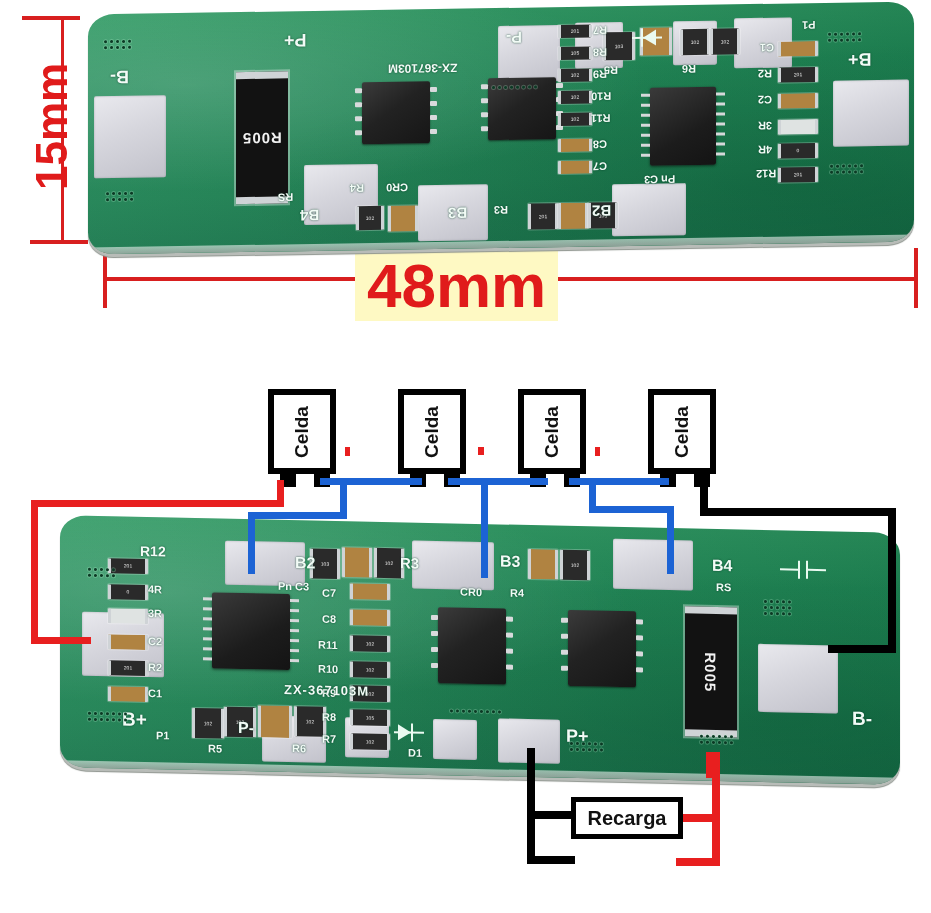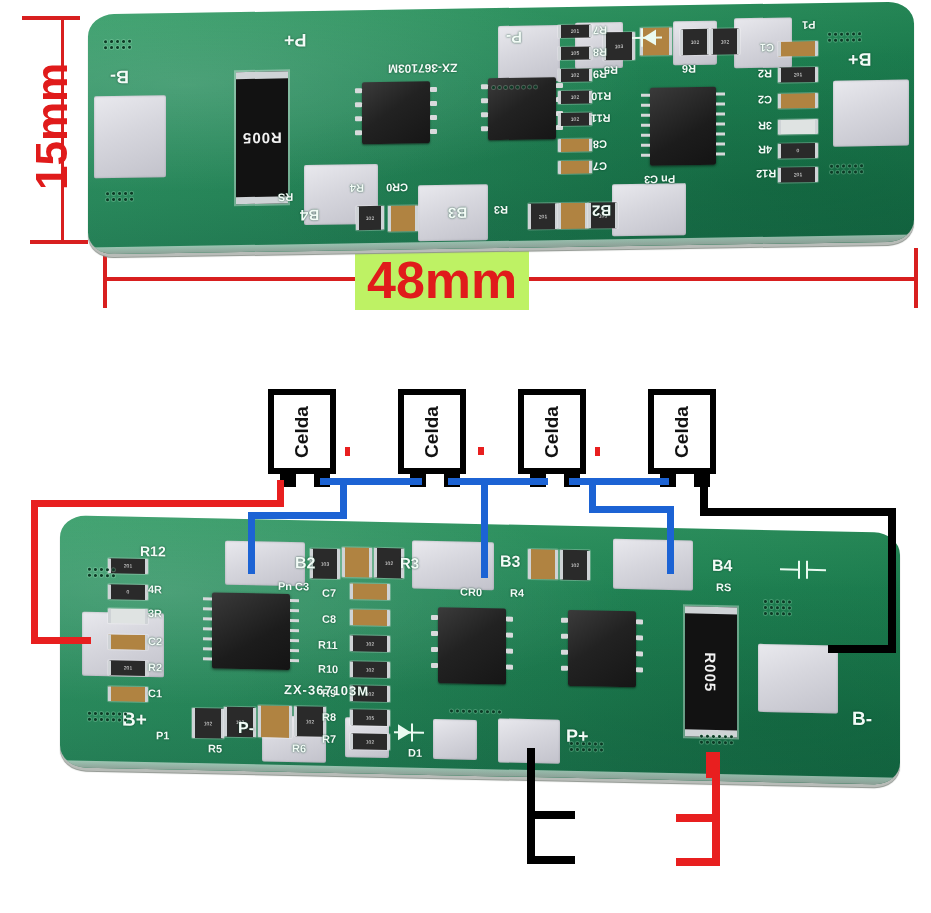--- a/index.html
+++ b/index.html
@@ -143,21 +143,21 @@
 <div id="root">
 
   <div class="dimline abs" style="left:61px;top:16px;width:3px;height:228px;"></div>
   <div class="dimline abs" style="left:22px;top:16px;width:58px;height:4px;"></div>
   <div class="dimline abs" style="left:30px;top:240px;width:58px;height:4px;"></div>
   <div class="dimtxt" style="left:-8px;top:105px;width:120px;text-align:center;font-size:44px;transform:rotate(-90deg);transform-origin:center;">15mm</div>
 
   <div class="dimline abs" style="left:103px;top:277px;width:815px;height:4px;"></div>
   <div class="dimline abs" style="left:103px;top:248px;width:4px;height:60px;"></div>
   <div class="dimline abs" style="left:914px;top:248px;width:4px;height:60px;"></div>
-  <div class="dimtxt" style="left:355px;top:250px;font-size:52px;background:#bef264;padding:0 12px;">48mm</div>
+  <div class="dimtxt" style="left:355px;top:250px;font-size:62px;background:#fef9c3;padding:0 12px;">48mm</div>
 
   <div class="pcb" style="left:88px;top:8px;width:826px;height:240px;transform:skewY(-0.9deg);">
     <div class="gloss"></div>
 
     <div class="pad" style="left:410px;top:18px;width:62px;height:56px;"></div>
     <div class="pad" style="left:487px;top:16px;width:48px;height:46px;"></div>
     <div class="pad" style="left:585px;top:16px;width:44px;height:44px;"></div>
     <div class="pad" style="left:646px;top:14px;width:58px;height:50px;"></div>
     <div class="pad" style="left:745px;top:78px;width:76px;height:66px;"></div>
     <div class="pad" style="left:6px;top:82px;width:72px;height:82px;"></div>
@@ -618,14 +618,17 @@
 
   <div class="w blk" style="left:527px;top:748px;width:8px;height:116px;"></div>
   <div class="w blk" style="left:527px;top:811px;width:48px;height:8px;"></div>
   <div class="w blk" style="left:527px;top:856px;width:48px;height:8px;"></div>
 
   <div class="w red" style="left:712px;top:752px;width:8px;height:110px;"></div>
   <div class="w red" style="left:706px;top:752px;width:8px;height:26px;"></div>
   <div class="w red" style="left:676px;top:814px;width:44px;height:8px;"></div>
   <div class="w red" style="left:676px;top:858px;width:44px;height:8px;"></div>
 
+  <div class="lbox" style="left:571px;top:797px;width:112px;height:42px;">
+    <span>Recarga</span>
+  </div>
 
 </div>
 
 </body></html>

